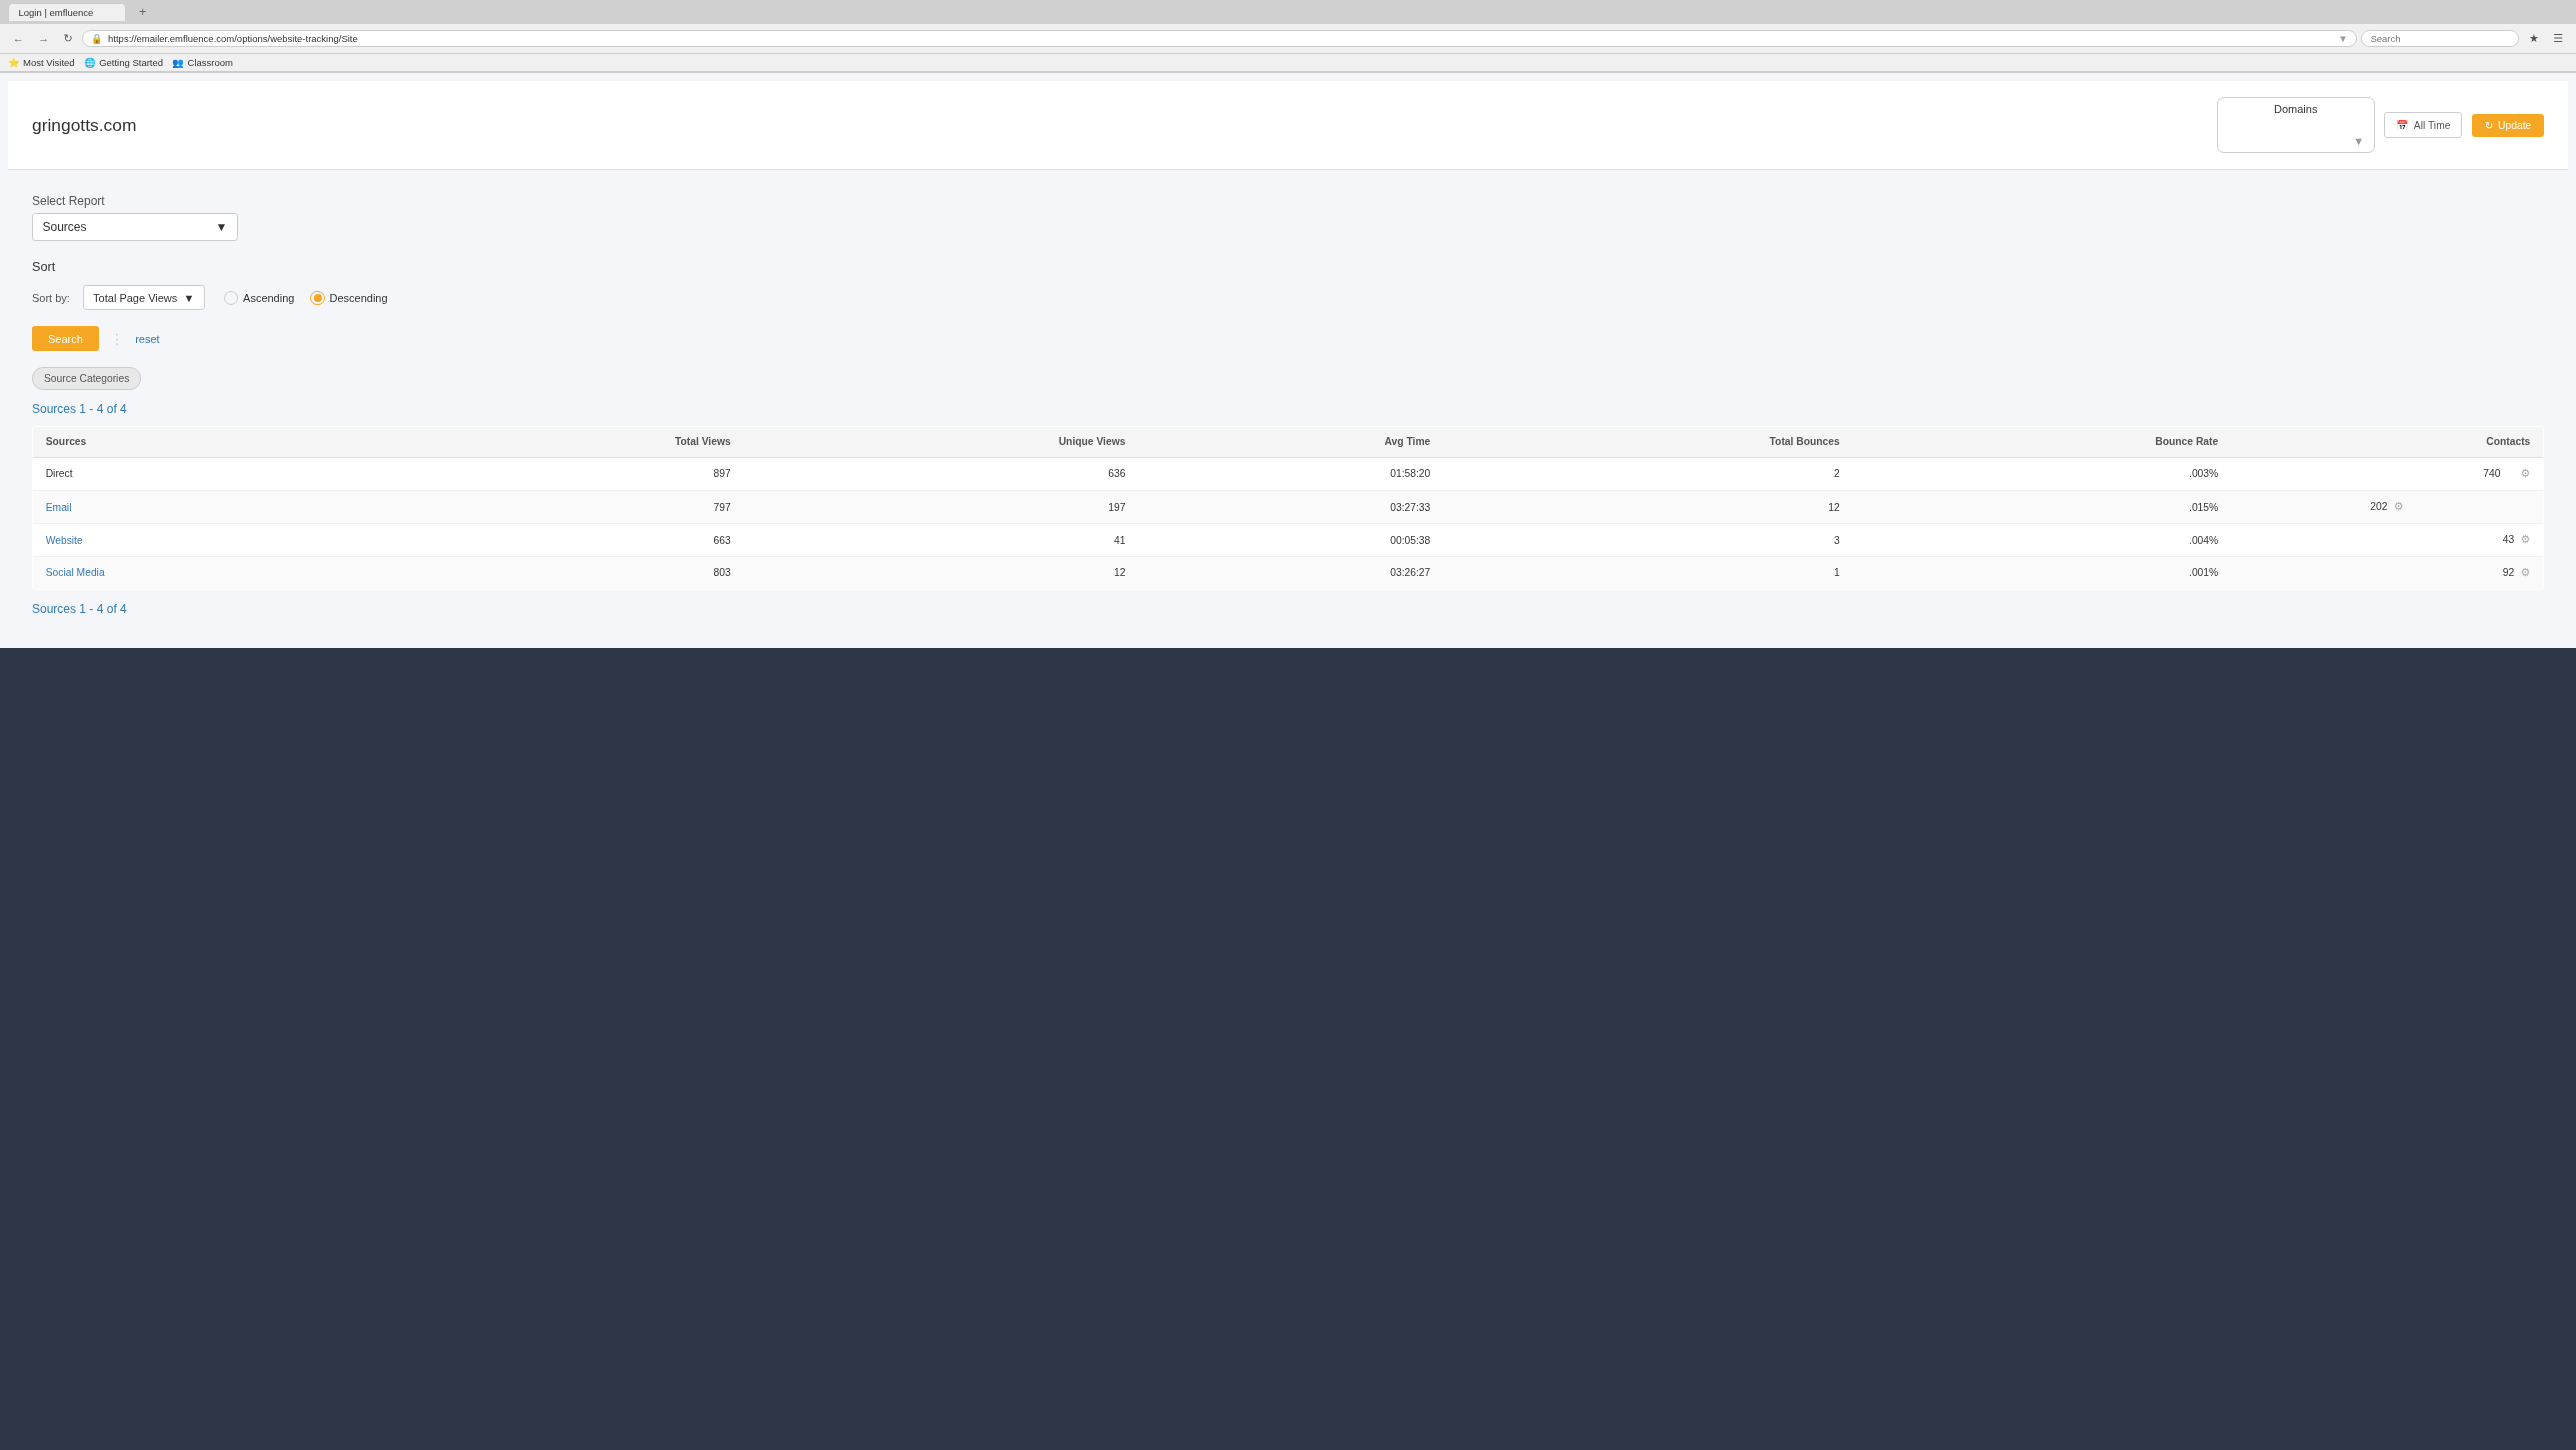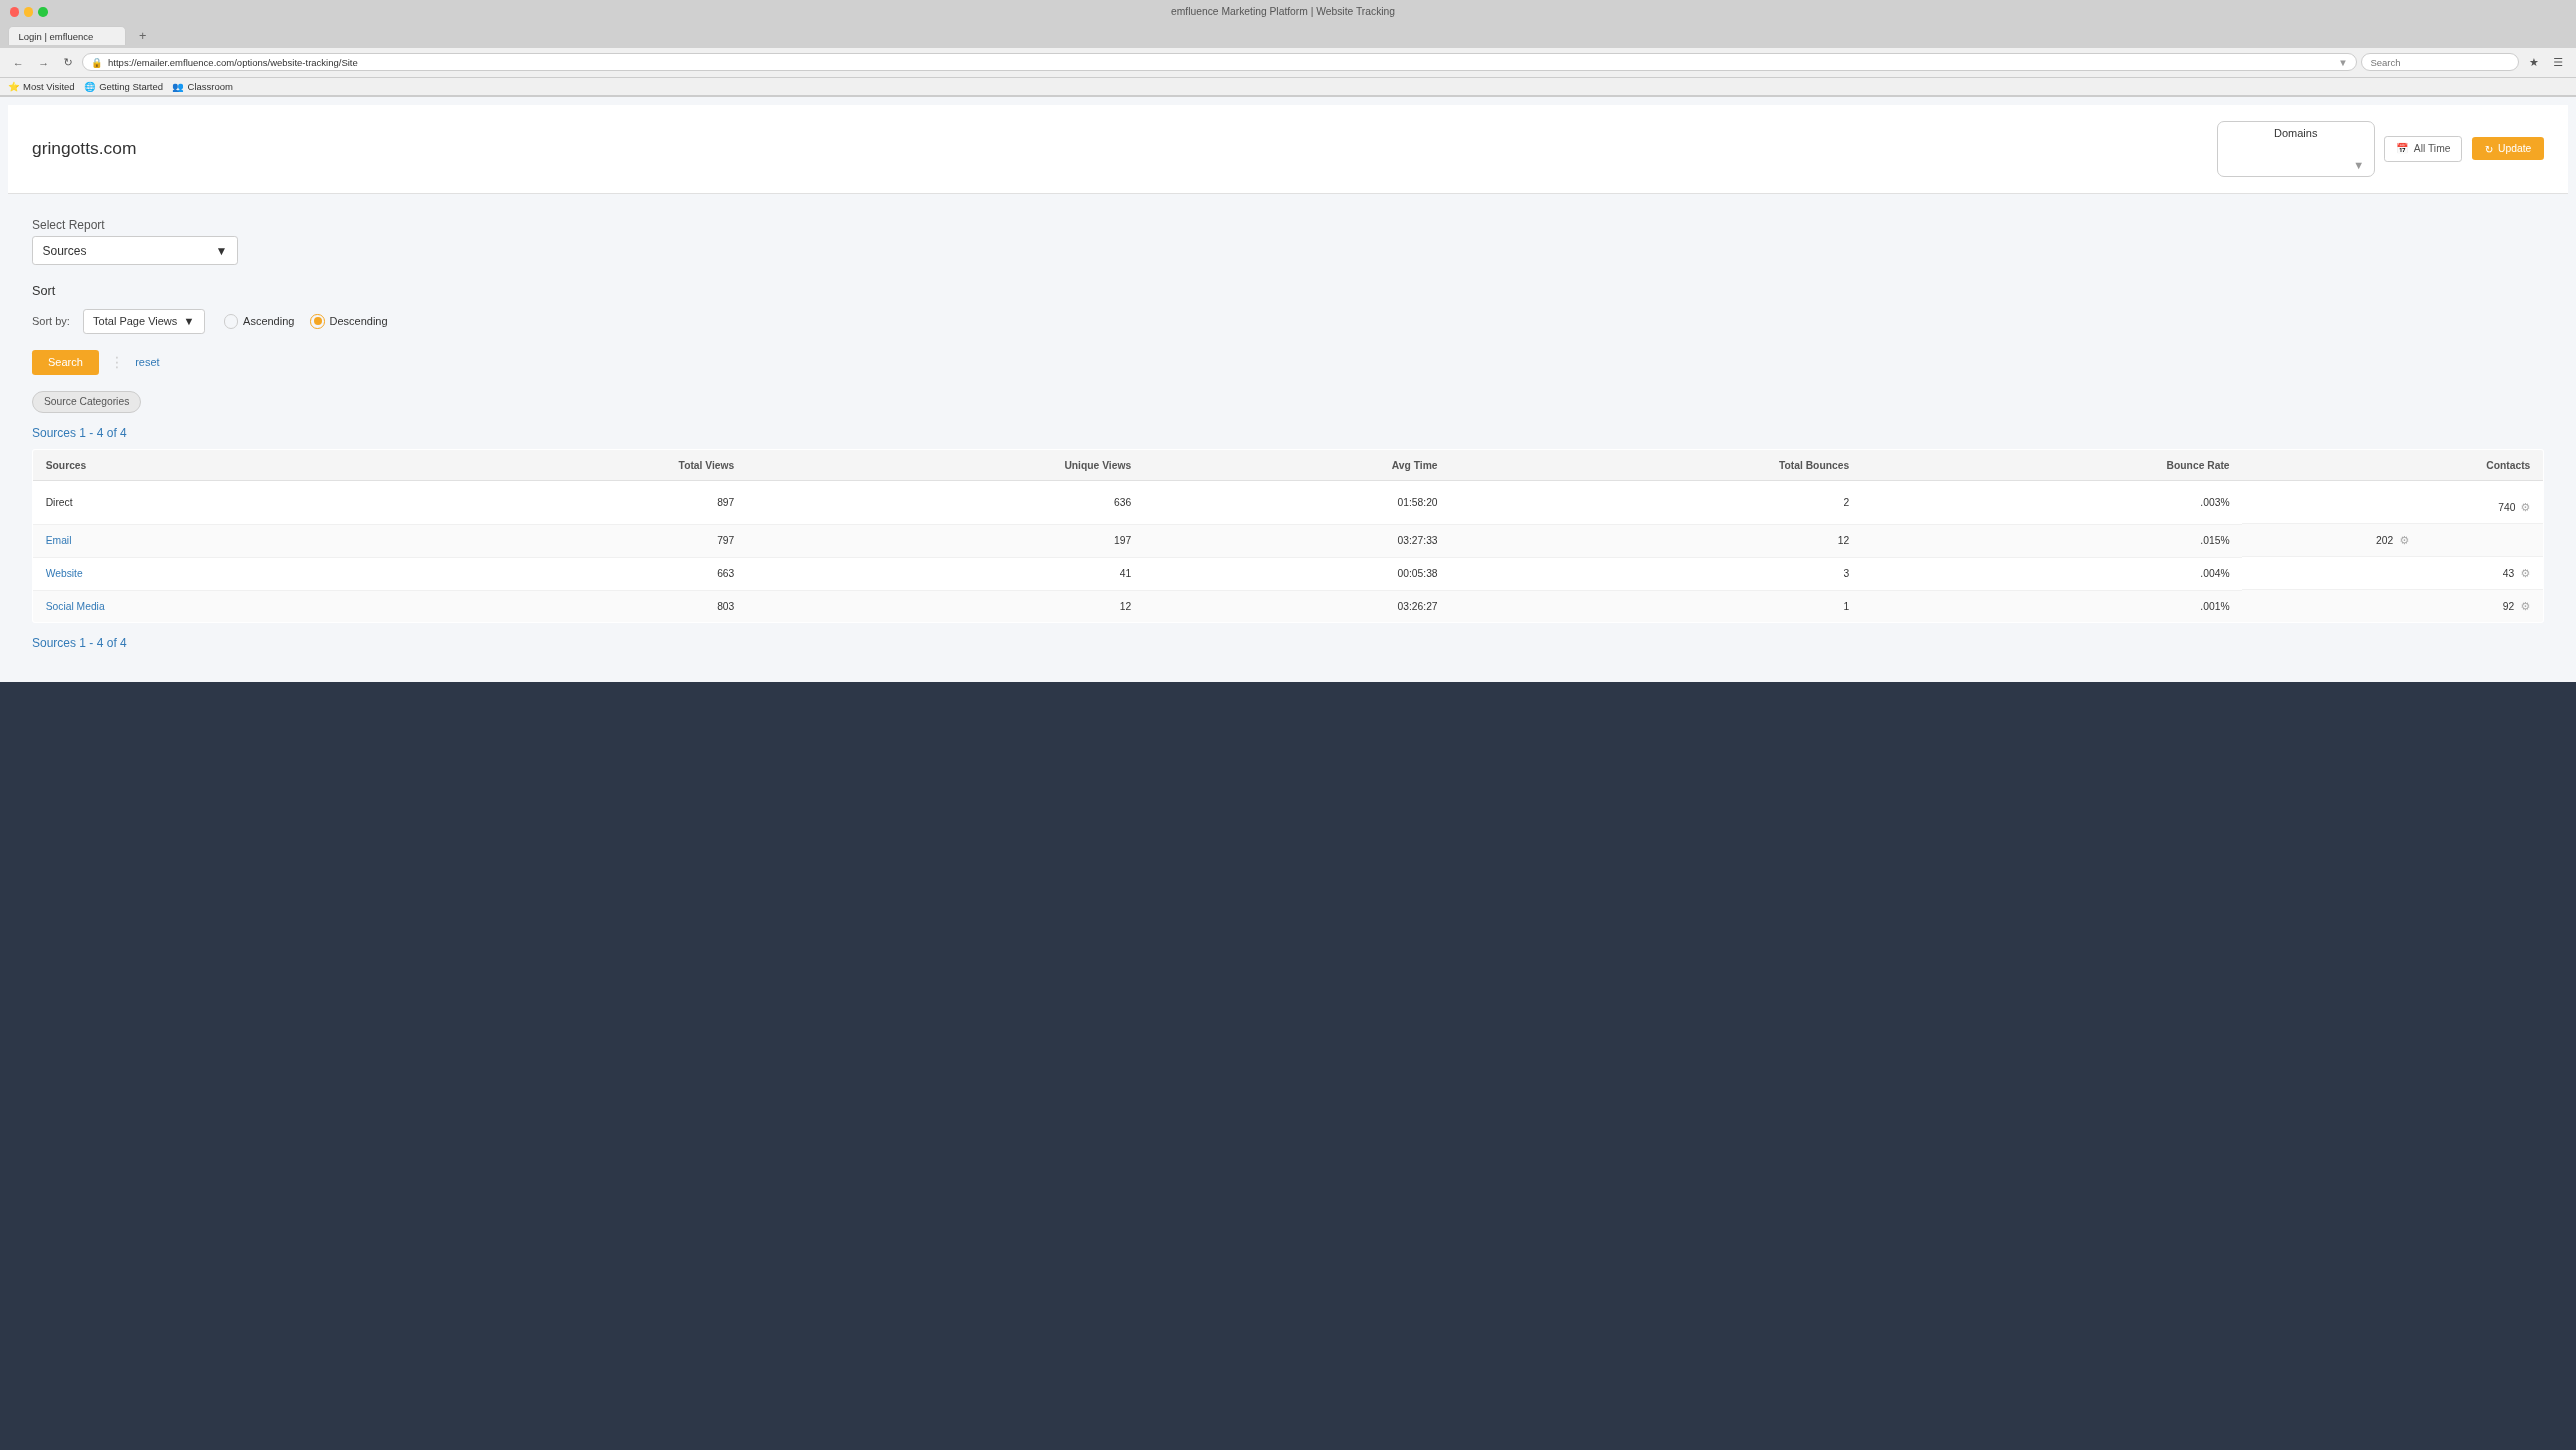--- a/index.html
+++ b/index.html
@@ -402,29 +402,20 @@
       font-size: 12px;
       color: #337ab7;
       font-weight: 500;
       margin-top: 12.7px;
     }
   </style>
 </head>
 <body>
 
 <div class="browser-chrome">
-  <div class="browser-title-bar">
-    <div class="browser-traffic-lights">
-      <div class="traffic-light red"></div>
-      <div class="traffic-light yellow"></div>
-      <div class="traffic-light green"></div>
-    </div>
-    <div class="browser-title">emfluence Marketing Platform | Website Tracking</div>
-    <div style="width:48px"></div>
-  </div>
 
   <div class="browser-tab-bar">
     <div class="browser-tab">
       <span>Login | emfluence</span>
     </div>
     <button class="browser-new-tab">+</button>
   </div>
 
   <div class="browser-nav-bar">
     <button class="nav-btn">←</button>
@@ -533,21 +524,21 @@
         </tr>
       </thead>
       <tbody id="table-body">
       <tr>
             <td>Direct</td>
             <td class="right">897</td>
             <td class="right">636</td>
             <td class="right">01:58:20</td>
             <td class="right">2</td>
             <td class="right">.003%</td>
-            <td class="right" style="display: flex; align-items: center; justify-content: flex-end; gap: 5px; margin-top: 10px;">
+            <td class="right" style="display: flex; align-items: center; justify-content: flex-end; gap: 20px;">
               <span>740</span>
               <span class="gear-icon">⚙</span>
             </td>
           </tr>
           <tr>
             <td><span class="td-link">Email</span></td>
             <td class="right">797</td>
             <td class="right">197</td>
             <td class="right">03:27:33</td>
             <td class="right">12</td>

